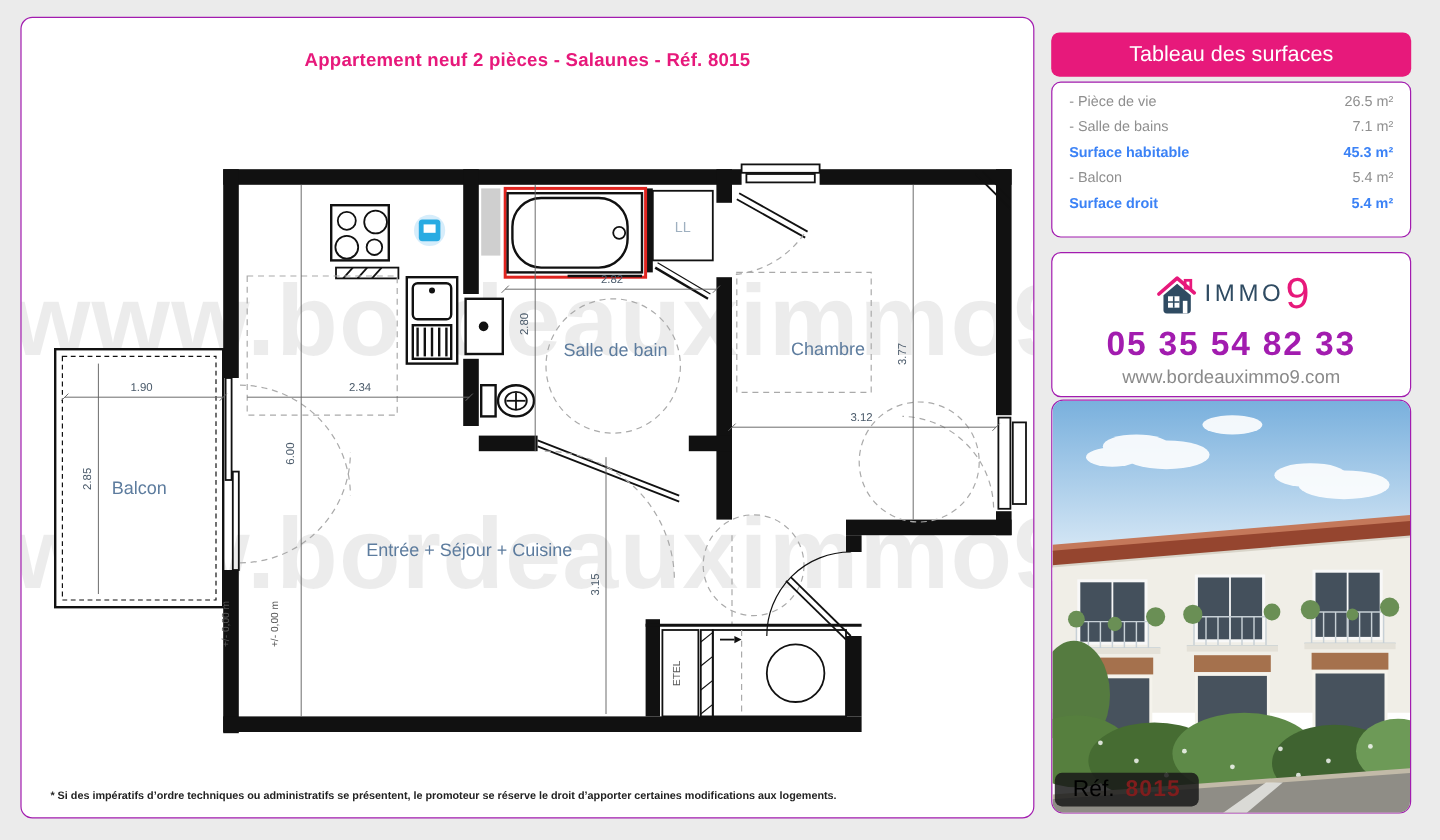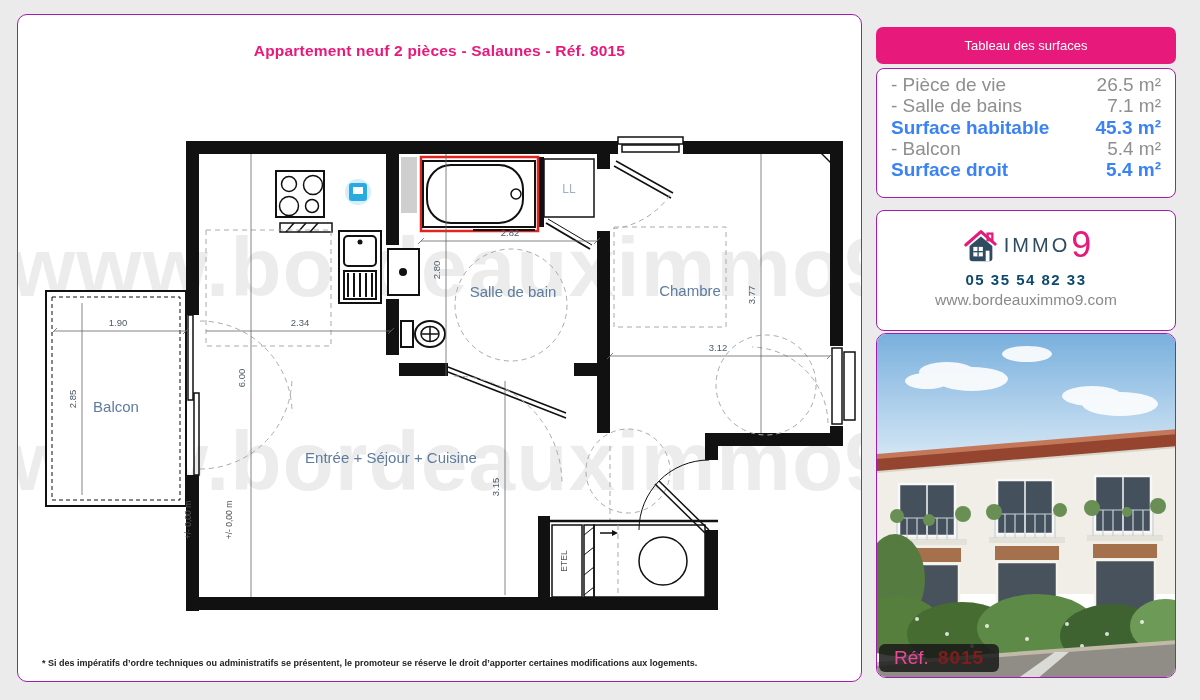--- a/index.html
+++ b/index.html
@@ -24,38 +24,38 @@
   }
   #watermark-1{top:204px;}
   #watermark-2{top:398px;}
   #plan-svg{position:absolute;left:0;top:120px;}
   #footer-note{
     position:absolute;left:24px;bottom:13px;font-size:9px;color:#222;font-weight:bold;
   }
   
   #surfaces-header{
     left:876px;top:27px;width:300px;height:37px;background:#e7197b;border:none;
-    border-radius:7px;color:#fff;font-size:13px;display:flex;align-items:center;
+    border-radius:7px;color:#fff;font-size:18px;display:flex;align-items:center;
     justify-content:center;
   }
   #surfaces-card{left:876px;top:68px;width:300px;height:130px;padding:5px 14px;border-radius:8px;}
-  .srow{display:flex;justify-content:space-between;font-size:19px;color:#8f8f8f;line-height:21.3px;}
+  .srow{display:flex;justify-content:space-between;font-size:12px;color:#8f8f8f;line-height:21.3px;}
   .srow.bold{color:#3b82f6;font-weight:bold;}
   #immo-card{left:876px;top:210px;width:300px;height:121px;border-radius:8px;text-align:center;}
   #logo-row{display:flex;align-items:center;justify-content:center;margin-top:15px;}
   #brand-text{color:#2f4b62;font-size:20px;letter-spacing:3px;margin-left:5px;}
   #brand-digit{color:#e7197b;font-size:36px;margin-left:1px;line-height:28px;}
-  #phone{color:#0c4a6e;font-size:15px;font-weight:bold;letter-spacing:1.5px;margin-top:7px;}
+  #phone{color:#a21caf;font-size:28px;font-weight:bold;letter-spacing:1.5px;margin-top:7px;}
   #website{color:#8a8a8a;font-size:15.5px;margin-top:3px;}
   #photo-card{left:876px;top:333px;width:300px;height:345px;padding:0;overflow:hidden;border-radius:10px;}
   #ref-badge{
     position:absolute;left:2px;bottom:5px;background:rgba(25,25,25,0.85);
     border-radius:6px;padding:3px 15px;display:flex;align-items:baseline;
   }
-  #ref-label{color:#ec4899;font-size:19px;}
+  #ref-label{color:#000000;font-size:19px;}
   #ref-number{color:#7f1d1d;font-size:19px;font-weight:bold;margin-left:9px;letter-spacing:1px;}
   
   text.rlabel{font-family:"Liberation Sans",sans-serif;font-size:15px;fill:#5d7c9e;}
   text.small-label{font-family:"Liberation Sans",sans-serif;font-size:12px;fill:#9fb0c0;}
   text.dim{font-family:"Liberation Sans",sans-serif;font-size:9.5px;fill:#4a5a6a;}
   text.tiny{font-family:"Liberation Sans",sans-serif;font-size:8.5px;fill:#555;}
   .wall{fill:#111;}
   .fix{fill:#fff;stroke:#111;stroke-width:2;}
   .thin{fill:none;stroke:#111;stroke-width:1.5;}
   .dash{fill:none;stroke:#aaa;stroke-width:1;stroke-dasharray:5 4;}

